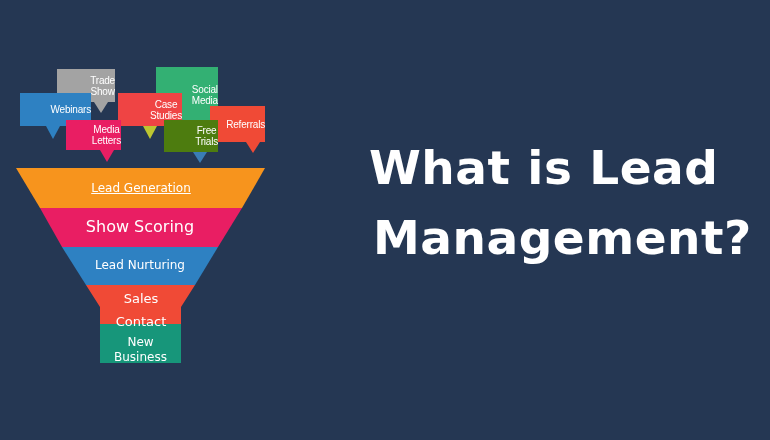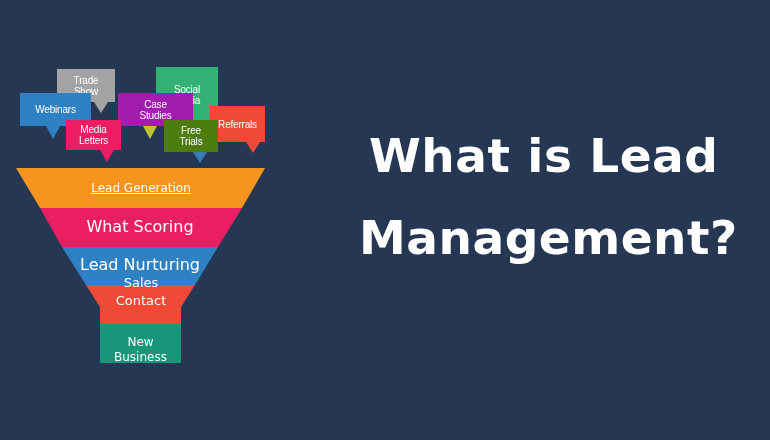--- a/index.html
+++ b/index.html
@@ -1,17 +1,17 @@
 <!DOCTYPE html>
 <html><head>
 <meta charset="utf-8">
 <style>
   html,body{margin:0;padding:0;}
   body{width:770px;height:440px;background:#253753;position:relative;overflow:hidden;font-family:"Liberation Sans",sans-serif;}
-  .bubble{position:absolute;color:#fff;font-size:10px;line-height:11px;text-align:center;display:flex;align-items:center;justify-content:center;letter-spacing:-0.2px;}
+  .bubble{position:absolute;color:#fff;font-size:10px;line-height:11px;text-align:center;display:flex;align-items:center;justify-content:flex-end;letter-spacing:-0.2px;}
   .bubble .tail{position:absolute;width:0;height:0;border-left:7px solid transparent;border-right:7px solid transparent;bottom:-11px;}
   svg.funnel{position:absolute;left:0;top:0;}
   .band-label{position:absolute;color:#fff;text-align:center;font-family:"DejaVu Sans",sans-serif;}
   .title{position:absolute;color:#fff;font-family:"DejaVu Sans",sans-serif;font-weight:bold;font-size:47px;line-height:70px;letter-spacing:0.5px;white-space:nowrap;}
 </style>
 </head>
 <body>
 
 <svg class="funnel" width="770" height="440">
   <polygon points="16,168 265,168 242,208 40,208" fill="#F7941D"></polygon>
@@ -28,42 +28,42 @@
 </div>
 <div class="bubble" style="left:20px;top:93px;width:71px;height:33px;background:#2E81C2;">
   <span>Webinars</span>
   <span class="tail" style="left:26px;border-top:13px solid #2E81C2;bottom:-13px;"></span>
 </div>
 <div class="bubble" style="left:156px;top:67px;width:62px;height:56px;background:#33B073;">
   <span style="white-space:pre-line">Social
 Media</span>
   <span class="tail" style="left:33px;border-top:11px solid #1E8A6E;"></span>
 </div>
-<div class="bubble" style="left:118px;top:93px;width:75px;height:33px;background:#a21caf;">
+<div class="bubble" style="left:118px;top:93px;width:64px;height:33px;background:#ef4444;">
   <span style="white-space:pre-line">Case
 Studies</span>
   <span class="tail" style="left:25px;border-top:13px solid #BDC631;bottom:-13px;"></span>
 </div>
 <div class="bubble" style="left:210px;top:106px;width:55px;height:36px;background:#F04A36;">
   <span>Referrals</span>
   <span class="tail" style="left:36px;border-top:11px solid #F04A36;"></span>
 </div>
 <div class="bubble" style="left:66px;top:120px;width:55px;height:30px;background:#E91E63;">
   <span style="white-space:pre-line">Media
 Letters</span>
   <span class="tail" style="left:34px;border-top:12px solid #E91E63;bottom:-12px;"></span>
 </div>
 <div class="bubble" style="left:164px;top:120px;width:54px;height:32px;background:#4d7c0f;">
   <span style="white-space:pre-line">Free
 Trials</span>
   <span class="tail" style="left:29px;border-top:11px solid #3A7DB5;"></span>
 </div>
 
 <div class="band-label" style="left:40px;top:176px;width:202px;font-size:12px;line-height:24px;text-decoration:underline;">Lead Generation</div>
-<div class="band-label" style="left:50px;top:215px;width:180px;font-size:16px;line-height:24px;">What Scoring</div>
-<div class="band-label" style="left:70px;top:253px;width:140px;font-size:16px;line-height:24px;">Lead Nurturing</div>
-<div class="band-label" style="left:95px;top:274px;width:92px;font-size:13px;line-height:18px;white-space:pre-line;">Sales
+<div class="band-label" style="left:50px;top:215px;width:180px;font-size:16px;line-height:24px;">Show Scoring</div>
+<div class="band-label" style="left:70px;top:253px;width:140px;font-size:12px;line-height:24px;">Lead Nurturing</div>
+<div class="band-label" style="left:95px;top:287px;width:92px;font-size:13px;line-height:23px;white-space:pre-line;">Sales
 Contact</div>
 <div class="band-label" style="left:100px;top:327px;width:81px;font-size:12px;line-height:15px;white-space:pre-line;margin-top:8px;">New
 Business</div>
 
-<div class="title" style="left:369px;top:121px;">What is Lead</div>
-<div class="title" style="left:359px;top:203px;">Management?</div>
+<div class="title" style="left:369px;top:133px;">What is Lead</div>
+<div class="title" style="left:373px;top:203px;">Management?</div>
 
 </body></html>

